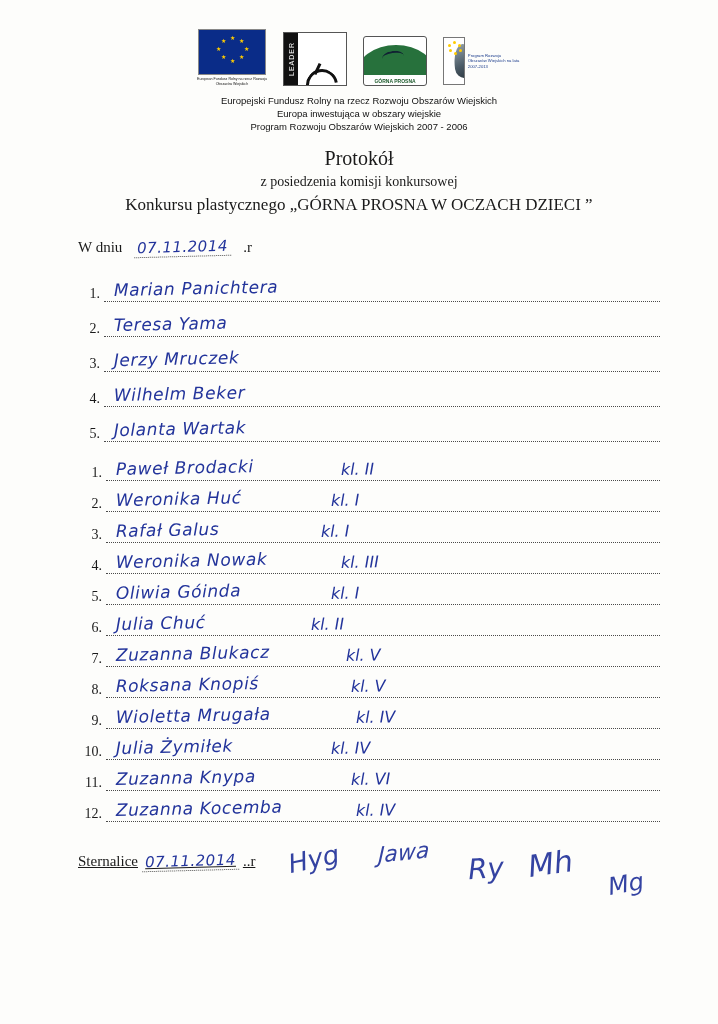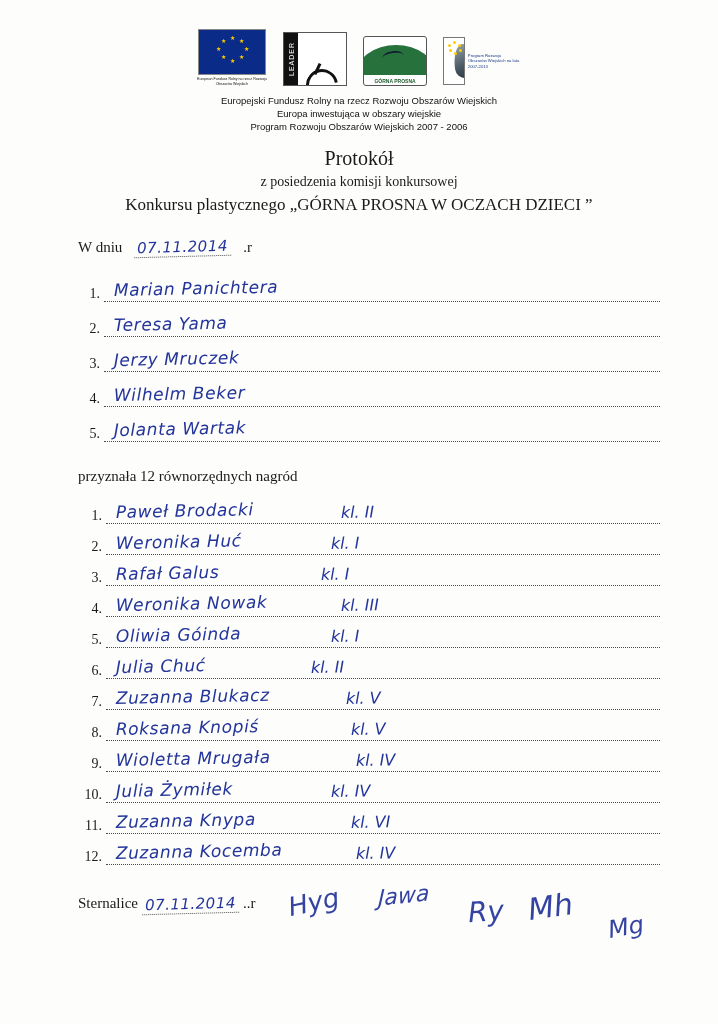--- a/index.html
+++ b/index.html
@@ -295,22 +295,23 @@
   .awards-list .num-row .idx { width: 24px; }
 
   .footer {
     margin-top: 30px;
     position: relative;
     height: 110px;
   }
   .footer .place {
     font-size: 15px;
     display: flex;
-    align-items: flex-start;
+    align-items: center;
     gap: 4px;
+    text-decoration: underline;
   }
   .sig {
     position: absolute;
     font-family: "DejaVu Sans", sans-serif;
     color: #23349b;
     font-style: italic;
     font-size: 26px;
     opacity: 0.92;
   }
   .sig-1 { left: 210px; top: -8px; transform: rotate(-12deg); }
@@ -430,21 +431,20 @@
 
       <div class="num-row">
         <span class="idx">5.</span>
         <span class="dots">
           <span class="hwname">Jolanta Wartak</span>
         </span>
       </div>
 
     </div>
 
-    <div class="awards-line">przyznała  12 równorzędnych nagród</div>
 
     <div class="num-list awards-list">
 
       <div class="num-row">
         <span class="idx">1.</span>
         <span class="dots">
           <span class="hwname">Paweł Brodacki</span>
           <span class="hwclass" style="left:235px">kl. II</span>
         </span>
       </div>

